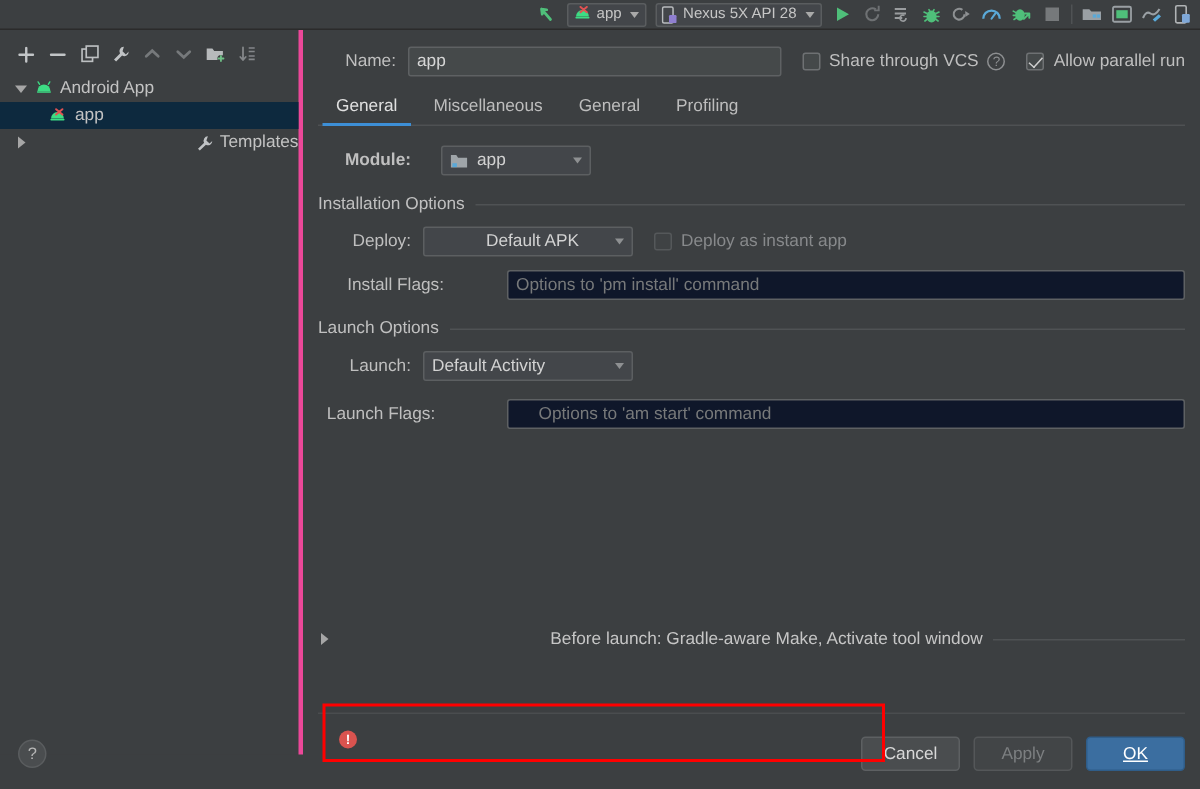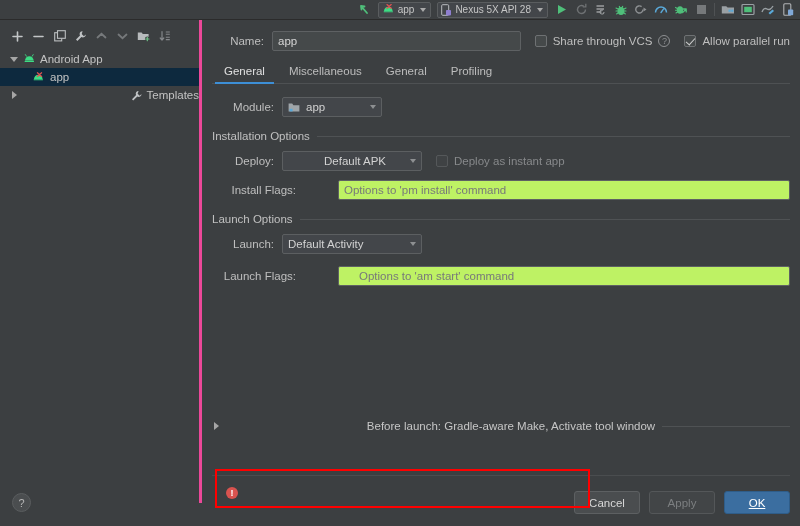--- a/index.html
+++ b/index.html
@@ -88,21 +88,21 @@
   
   .right { flex: 1; position: relative; padding: 0 10px 0 10px; }
 
   .name-row { display: flex; align-items: center; height: 22px; margin-top: 10px; }
   .lbl { color: #bfbfbf; font-size: 11.5px; }
   .txtfield {
     height: 20px; background: #45494a; border: 1px solid #5e6163;
     border-radius: 2px; color: #d6d6d6; font-size: 11.5px;
     display: flex; align-items: center; padding: 0 5px;
   }
-  .txtfield.placeholder { color: #77797a; background: #bef264; margin-left: 34px; }
+  .txtfield.placeholder { color: #77797a; background: #0f172a; margin-left: 34px; }
 
   .opt-right { position: absolute; right: 10px; top: 10px;
                display: flex; align-items: center; gap: 6px; height: 22px; }
   .cb { width: 12px; height: 12px; border: 1px solid #6e7173; border-radius: 2px;
         background: #45494a; display: inline-block; position: relative; flex: none; }
   .cb.checked::after {
     content: ''; position: absolute; left: 3px; top: 0px; width: 4px; height: 8px;
     border: solid #cfcfcf; border-width: 0 1.6px 1.6px 0; transform: rotate(42deg);
   }
   .cb.disabled { border-color: #55585a; background: #3f4244; }
@@ -398,21 +398,21 @@
         <div class="tabs">
           <div class="tab active">General</div>
           <div class="tab">Miscellaneous</div>
           <div class="tab">General</div>
           <div class="tab">Profiling</div>
         </div>
 
         <div class="form">
 
           <div class="row">
-            <span class="lbl" style="width:62px;text-align:right;margin-right:8px;">Module:</span>
+            <span class="lbl" style="width:62px;text-align:right;margin-right:20px;font-weight:bold;">Module:</span>
             <div class="combo" style="width:100px;">
               <span class="ctext">
                 <span>
                   <svg width="13" height="11" viewBox="0 0 13 11">
                     <path d="M0.6 1.4 L0.6 9.6 L11.4 9.6 L11.4 3.2 L5.4 3.2 L4.2 1.4 Z" fill="#9fa5a9"></path>
                     <rect x="1.6" y="6.8" width="3" height="2.6" fill="#5aa9d8"></rect>
                   </svg>
                 </span>
                 <span>app</span>
               </span>
@@ -451,21 +451,21 @@
             <span class="lbl" style="width:62px;text-align:right;margin-right:8px;">Launch:</span>
             <div class="combo" style="width:140px;">
               <span class="ctext">
                   <span>Default Activity</span>
                 </span>
               <span class="caret dim"></span>
             </div>
           </div>
 
           <div class="row" style="margin-top:10px;">
-            <span class="lbl" style="width:84px;text-align:right;margin-right:8px;">Launch Flags:</span>
+            <span class="lbl" style="width:84px;text-align:center;margin-right:8px;">Launch Flags:</span>
             <div class="txtfield placeholder" style="width:452px;padding-left:20px;">Options to 'am start' command</div>
           </div>
 
         </div>
 
         <div class="before-launch">
           <span class="tri right" style="width:8px;"></span>
           <span class="bl-text">Before launch: Gradle-aware Make, Activate tool window</span>
           <span class="line"></span>
         </div>

